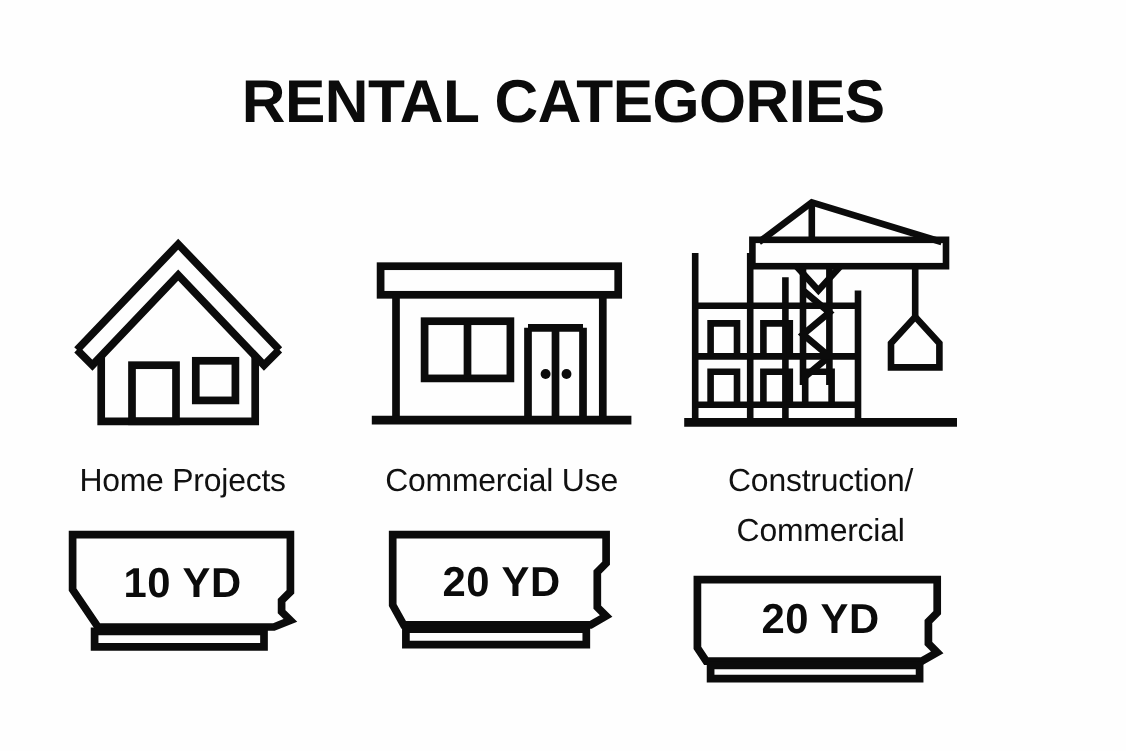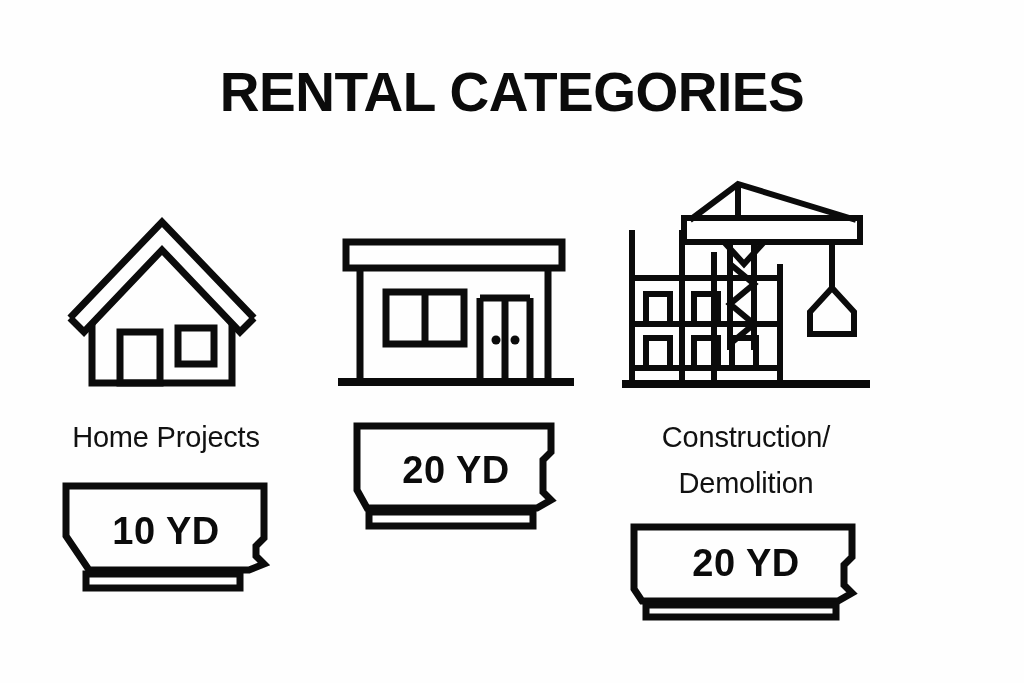--- a/index.html
+++ b/index.html
@@ -161,20 +161,21 @@
 
           <path d="M146 66 L146 148 M196 66 L196 148 M146 66 L196 66 M171 66 L171 148"></path>
 
           <circle cx="162" cy="108" r="4.5" fill="#0b0b0b" stroke="none"></circle>
           <circle cx="181" cy="108" r="4.5" fill="#0b0b0b" stroke="none"></circle>
 
           <path d="M4 150 L240 150" stroke-width="8"></path>
         </svg>
       </div>
 
+      <div class="category-label">Commercial Use</div>
 
       <div class="size-badge">
         <svg width="222" height="118" viewBox="0 0 222 118" fill="none" stroke="#0b0b0b" stroke-width="7" stroke-linejoin="miter" stroke-linecap="butt">
           <path d="M12 8 L206 8 L206 34 L198 42 L198 74 L206 82
                    L192 90 L22 90 L12 72 Z"></path>
           <path d="M24 94 L188 94 L188 108 L24 108 Z"></path>
         </svg>
         <span class="size-text">20 YD</span>
       </div>
     </div>
@@ -211,21 +212,21 @@
 
             <path d="M26 196 L26 166 L50 166 L50 196"></path>
             <path d="M74 196 L74 166 L98 166 L98 196"></path>
             <path d="M112 196 L112 166 L136 166 L136 196"></path>
 
             <path d="M2 212 L250 212" stroke-width="8"></path>
         </svg>
       </div>
 
       <div class="category-label">Construction/
-Demolition</div>
+Commercial</div>
 
       <div class="size-badge">
         <svg width="244" height="108" viewBox="0 0 244 108" fill="none" stroke="#0b0b0b" stroke-width="7" stroke-linejoin="miter" stroke-linecap="butt">
           <path d="M10 10 L228 10 L228 40 L220 48 L220 68 L228 76
                    L214 84 L18 84 L10 72 Z"></path>
           <path d="M22 88 L212 88 L212 100 L22 100 Z"></path>
         </svg>
         <span class="size-text">20 YD</span>
       </div>
     </div>

